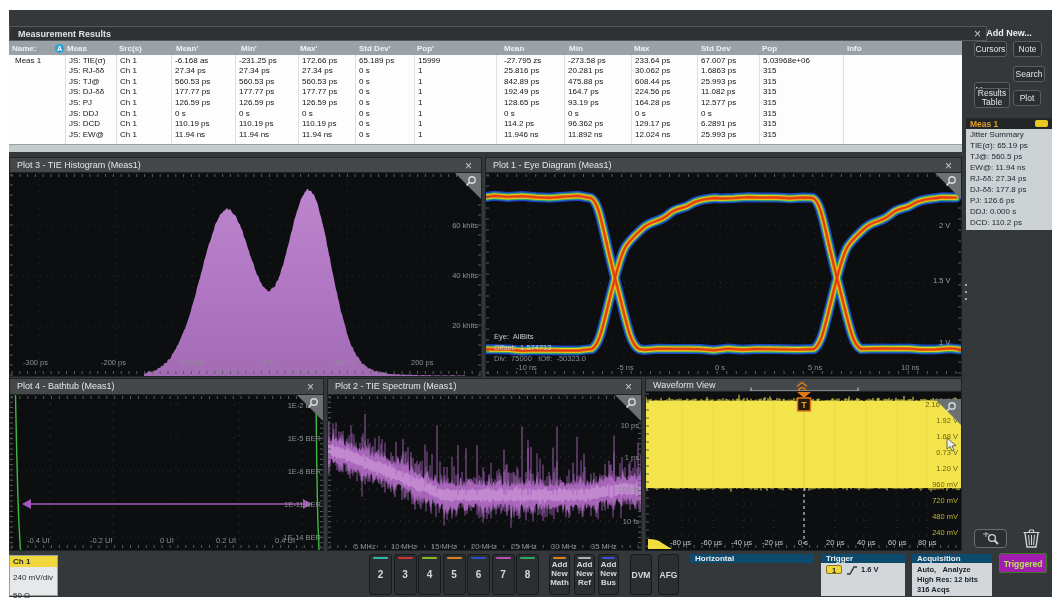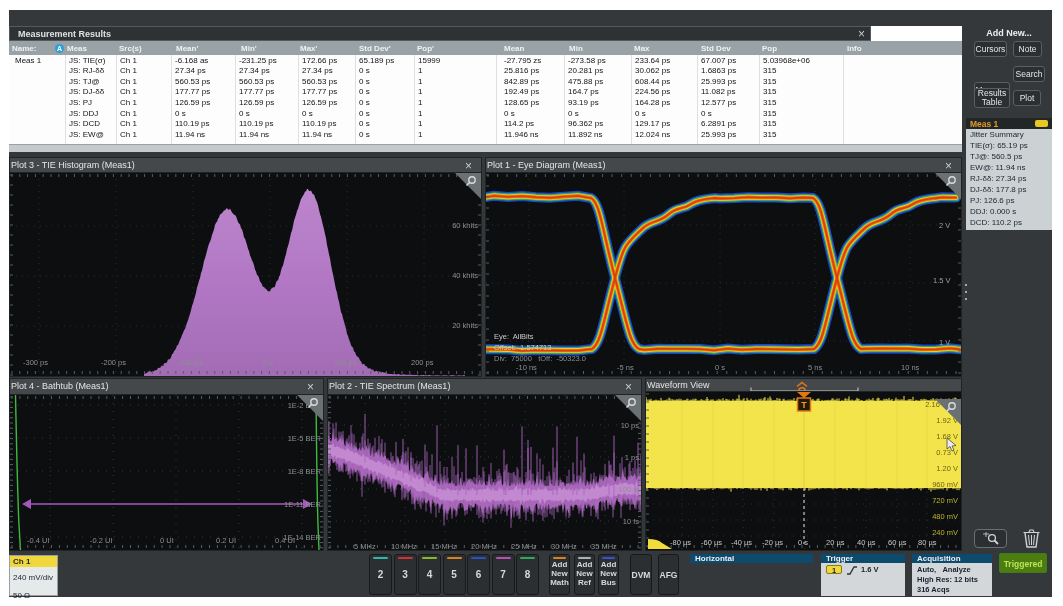--- a/index.html
+++ b/index.html
@@ -4,21 +4,21 @@
 body { width:1063px; height:606px; background:#fff; position:relative;
   font-family:"Liberation Sans", sans-serif; overflow:hidden; }
 #screen { position:absolute; left:9px; top:10px; width:1043px; height:587px;
   background:#34383b; }
 .abs { position:absolute; }
 .menubar { left:0; top:0; width:1043px; height:15px; background:#35393c;
   color:#e7e9ea; font-size:9px; font-weight:bold; }
 .menubar span { position:absolute; top:2px; }
 .panel-title { background:#2e3234; color:#dfe2e3; font-size:9px; }
 .plot-title { background:#44484b; color:#e3e5e6; font-size:9px; border:1px solid #202325; border-bottom:0;}
-.pt-text { position:absolute; left:1px; top:2px; white-space:nowrap; }
+.pt-text { position:absolute; left:7px; top:2px; white-space:nowrap; }
 .closex { position:absolute; color:#c9cdce; font-size:12px; line-height:10px; }
 .plotblack { background:#0c0e10; border:1px solid #202325; }
 .axlab { position:absolute; color:#8d9193; font-size:7.5px; white-space:nowrap; }
 .magcorner { position:absolute; right:0; top:0; width:26px; height:26px; }
 .sbtn { position:absolute; background:#2c2f31; border:1px solid #595e60; border-radius:3px;
   color:#e4e6e7; font-size:8.5px; display:flex; align-items:center; justify-content:center;
   text-align:center; line-height:9px; }
 .lightpanel { background:#ccd1d3; color:#1b2430; font-size:8px; }
 .bbtn { position:absolute; background:#2c2f31; border:1px solid #17191a; border-radius:3px;
   color:#d6d9da; text-align:center; }
@@ -26,21 +26,21 @@
 .hpanel-h { position:absolute; left:0; right:0; top:0; height:9px; background:#0c4a6e;
   color:#eef0f1; font-size:8px; font-weight:bold; padding-left:5px; line-height:9px;}
 .hpanel-b { position:absolute; left:0; right:0; top:9px; bottom:0; background:#d3d7d9;
   color:#17212c; font-size:7.5px; font-weight:bold; }
 </style></head>
 <body>
 <div id="screen">
 
 
   <div class="abs" style="left:0;top:16px;width:953px;height:126px;background:#fff">
-    <div class="abs panel-title" style="left:0;top:0;width:862px;height:15px;border:1px solid #55595c;">
+    <div class="abs panel-title" style="left:0;top:0;width:978px;height:15px;border:1px solid #55595c;">
       <span style="position:absolute;left:8px;top:2px;font-weight:bold">Measurement Results</span>
       <div class="closex" style="right:5px;top:2px">×</div>
     </div>
     <div class="abs" style="left:0;top:15px;width:953px;height:14px;background:#99a3a7;color:#f0f2f3;font-size:8px;font-weight:bold">
       <span class="abs" style="left:3px;top:3px">Name:</span>
       <div class="abs" style="left:46px;top:2.5px;width:9px;height:9px;border-radius:50%;background:#2d9fd8;color:#fff;font-size:7px;text-align:center;line-height:9px">A</div>
       <span class="abs" style="left:58px;top:3px">Meas</span>
       <span class="abs" style="left:110px;top:3px">Src(s)</span>
       <span class="abs" style="left:167px;top:3px">Mean'</span>
       <span class="abs" style="left:232px;top:3px">Min'</span>
@@ -497,21 +497,21 @@
         <path d="M8,4 H14 M11,2 V7" stroke="#cfd3d4" stroke-width="0.8"></path>
         <circle cx="17" cy="8" r="3.4" fill="none" stroke="#cfd3d4" stroke-width="1.3"></circle>
         <path d="M19.5,10.5 L23,14" stroke="#cfd3d4" stroke-width="1.8"></path>
       </svg>
     </div>
     <svg class="abs" style="left:57px;top:503px" width="17" height="19" viewBox="0 0 17 19">
       <path d="M2,4 L4,18 L13,18 L15,4" fill="none" stroke="#cfd3d4" stroke-width="1.4"></path>
       <path d="M0.5,3.5 H16.5 M6,3 L7,1 H10 L11,3" fill="none" stroke="#cfd3d4" stroke-width="1.2"></path>
       <path d="M5.5,6 L6.5,16 M8.5,6 L8.5,16 M11.5,6 L10.5,16" stroke="#cfd3d4" stroke-width="1"></path>
     </svg>
-    <div class="abs" style="left:33px;top:527px;width:48px;height:20px;background:#4d7c0f;border:1px solid #3a7d20;border-radius:2px;color:#b8e45a;font-size:8.5px;font-weight:bold;text-align:center;line-height:20px">Triggered</div>
+    <div class="abs" style="left:33px;top:527px;width:48px;height:20px;background:#a21caf;border:1px solid #3a7d20;border-radius:2px;color:#b8e45a;font-size:8.5px;font-weight:bold;text-align:center;line-height:20px">Triggered</div>
   </div>
 
   <div class="abs" style="left:956px;top:274px;width:2px;height:2px;background:#cdd0d1;border-radius:50%"></div>
   <div class="abs" style="left:956px;top:281px;width:2px;height:2px;background:#cdd0d1;border-radius:50%"></div>
   <div class="abs" style="left:956px;top:288px;width:2px;height:2px;background:#cdd0d1;border-radius:50%"></div>
 
   <div class="abs" style="left:0;top:541px;width:953px;height:46px;background:#34383b"></div>
 
   <div class="abs" style="left:0;top:545px;width:49px;height:41px;background:#e6e9ea;border:1px solid #9aa0a2">
     <div class="abs" style="left:0;top:0;width:47px;height:11px;background:#f0d73c;color:#21282e;font-size:8px;font-weight:bold;padding:1px 0 0 3px">Ch 1</div>

